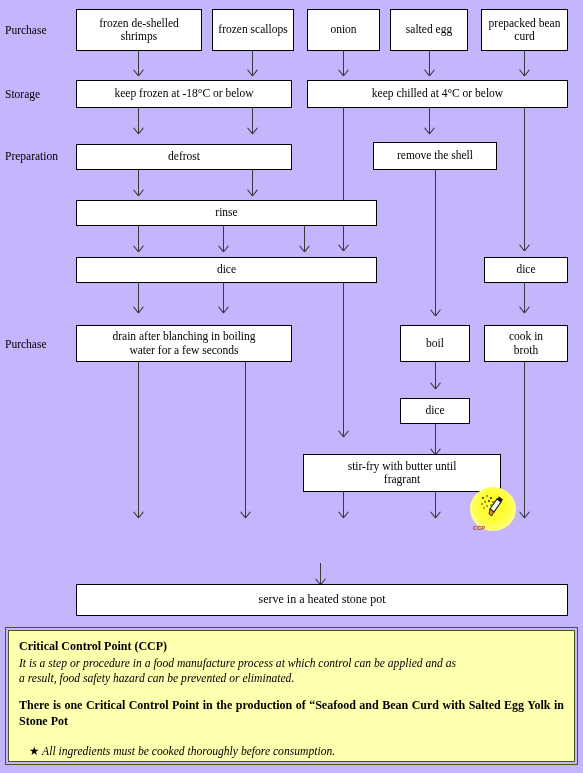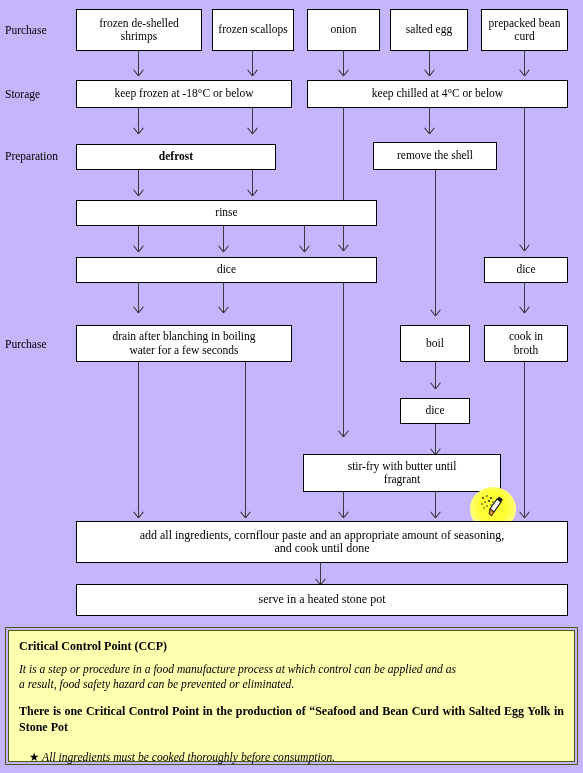--- a/index.html
+++ b/index.html
@@ -112,21 +112,21 @@
     background: #ffffb0;
     border: 1px solid #4a5a1a;
     outline: 1px solid #4a5a1a;
     outline-offset: 2px;
     padding: 8px 10px 6px 10px;
   }
   .note-title {
     font-weight: bold;
     font-size: 12px;
     line-height: 15px;
-    margin-bottom: 8px;
+    margin-bottom: 2px;
   }
   .note-italic {
     font-style: italic;
     font-size: 11.6px;
     line-height: 15px;
     text-align: justify;
   }
   .note-gap { height: 11px; }
   .note-bold {
     font-weight: bold;
@@ -199,21 +199,21 @@
 
   <div class="vline" style="left:343px; top:108px; height:142px;"></div>
   <div class="ahead" style="left:339px; top:243px;"></div>
 
   <div class="vline" style="left:429px; top:108px; height:25px;"></div>
   <div class="ahead" style="left:425px; top:126px;"></div>
 
   <div class="vline" style="left:524px; top:108px; height:142px;"></div>
   <div class="ahead" style="left:520px; top:243px;"></div>
 
-  <div class="pbox" style="left:76px; top:144px; width:200px; height:26px;font-weight:bold;">
+  <div class="pbox" style="left:76px; top:144px; width:216px; height:26px;">
     <span>defrost</span>
   </div>
   <div class="pbox" style="left:373px; top:142px; width:124px; height:28px;">
     <span>remove the shell</span>
   </div>
 
   <div class="vline" style="left:138px; top:170px; height:25px;"></div>
   <div class="ahead" style="left:134px; top:188px;"></div>
   <div class="vline" style="left:252px; top:170px; height:25px;"></div>
   <div class="ahead" style="left:248px; top:188px;"></div>
@@ -313,26 +313,20 @@
         <circle cx="13" cy="12" r="0.7"></circle>
           <circle cx="6" cy="15" r="0.7"></circle>
       </g>
       <path d="M12 16 L19 6 L23 9 L16 19 Z" fill="#ffffff" stroke="#1a1a1a" stroke-width="1.2"></path>
       <path d="M19 6 L23 9 L25 6.5 L21 3.5 Z" fill="#1a1a1a"></path>
       <path d="M12 16 L16 19 L13.5 23 L11 21 Z" fill="#e08a20" stroke="#1a1a1a" stroke-width="0.9"></path>
     </svg>
     <div class="ccp-tag">CCP</div>
   </div>
 
-  <div class="pbox" style="left:76px; top:521px; width:492px; height:42px; font-size:12px;">
-    <span>
-      <span>add all ingredients, cornflour paste and an appropriate amount of seasoning,</span>
-      <span>and cook until done</span>
-    </span>
-  </div>
 
   <div class="vline" style="left:320px; top:563px; height:21px;"></div>
   <div class="ahead" style="left:316px; top:577px;"></div>
 
   <div class="pbox" style="left:76px; top:584px; width:492px; height:32px; font-size:12px;">
     <span>serve in a heated stone pot</span>
   </div>
 
   <div class="note-box" style="left:8px; top:630px; width:567px; height:132px;">
     <div class="note-title">Critical Control Point (CCP)</div>

